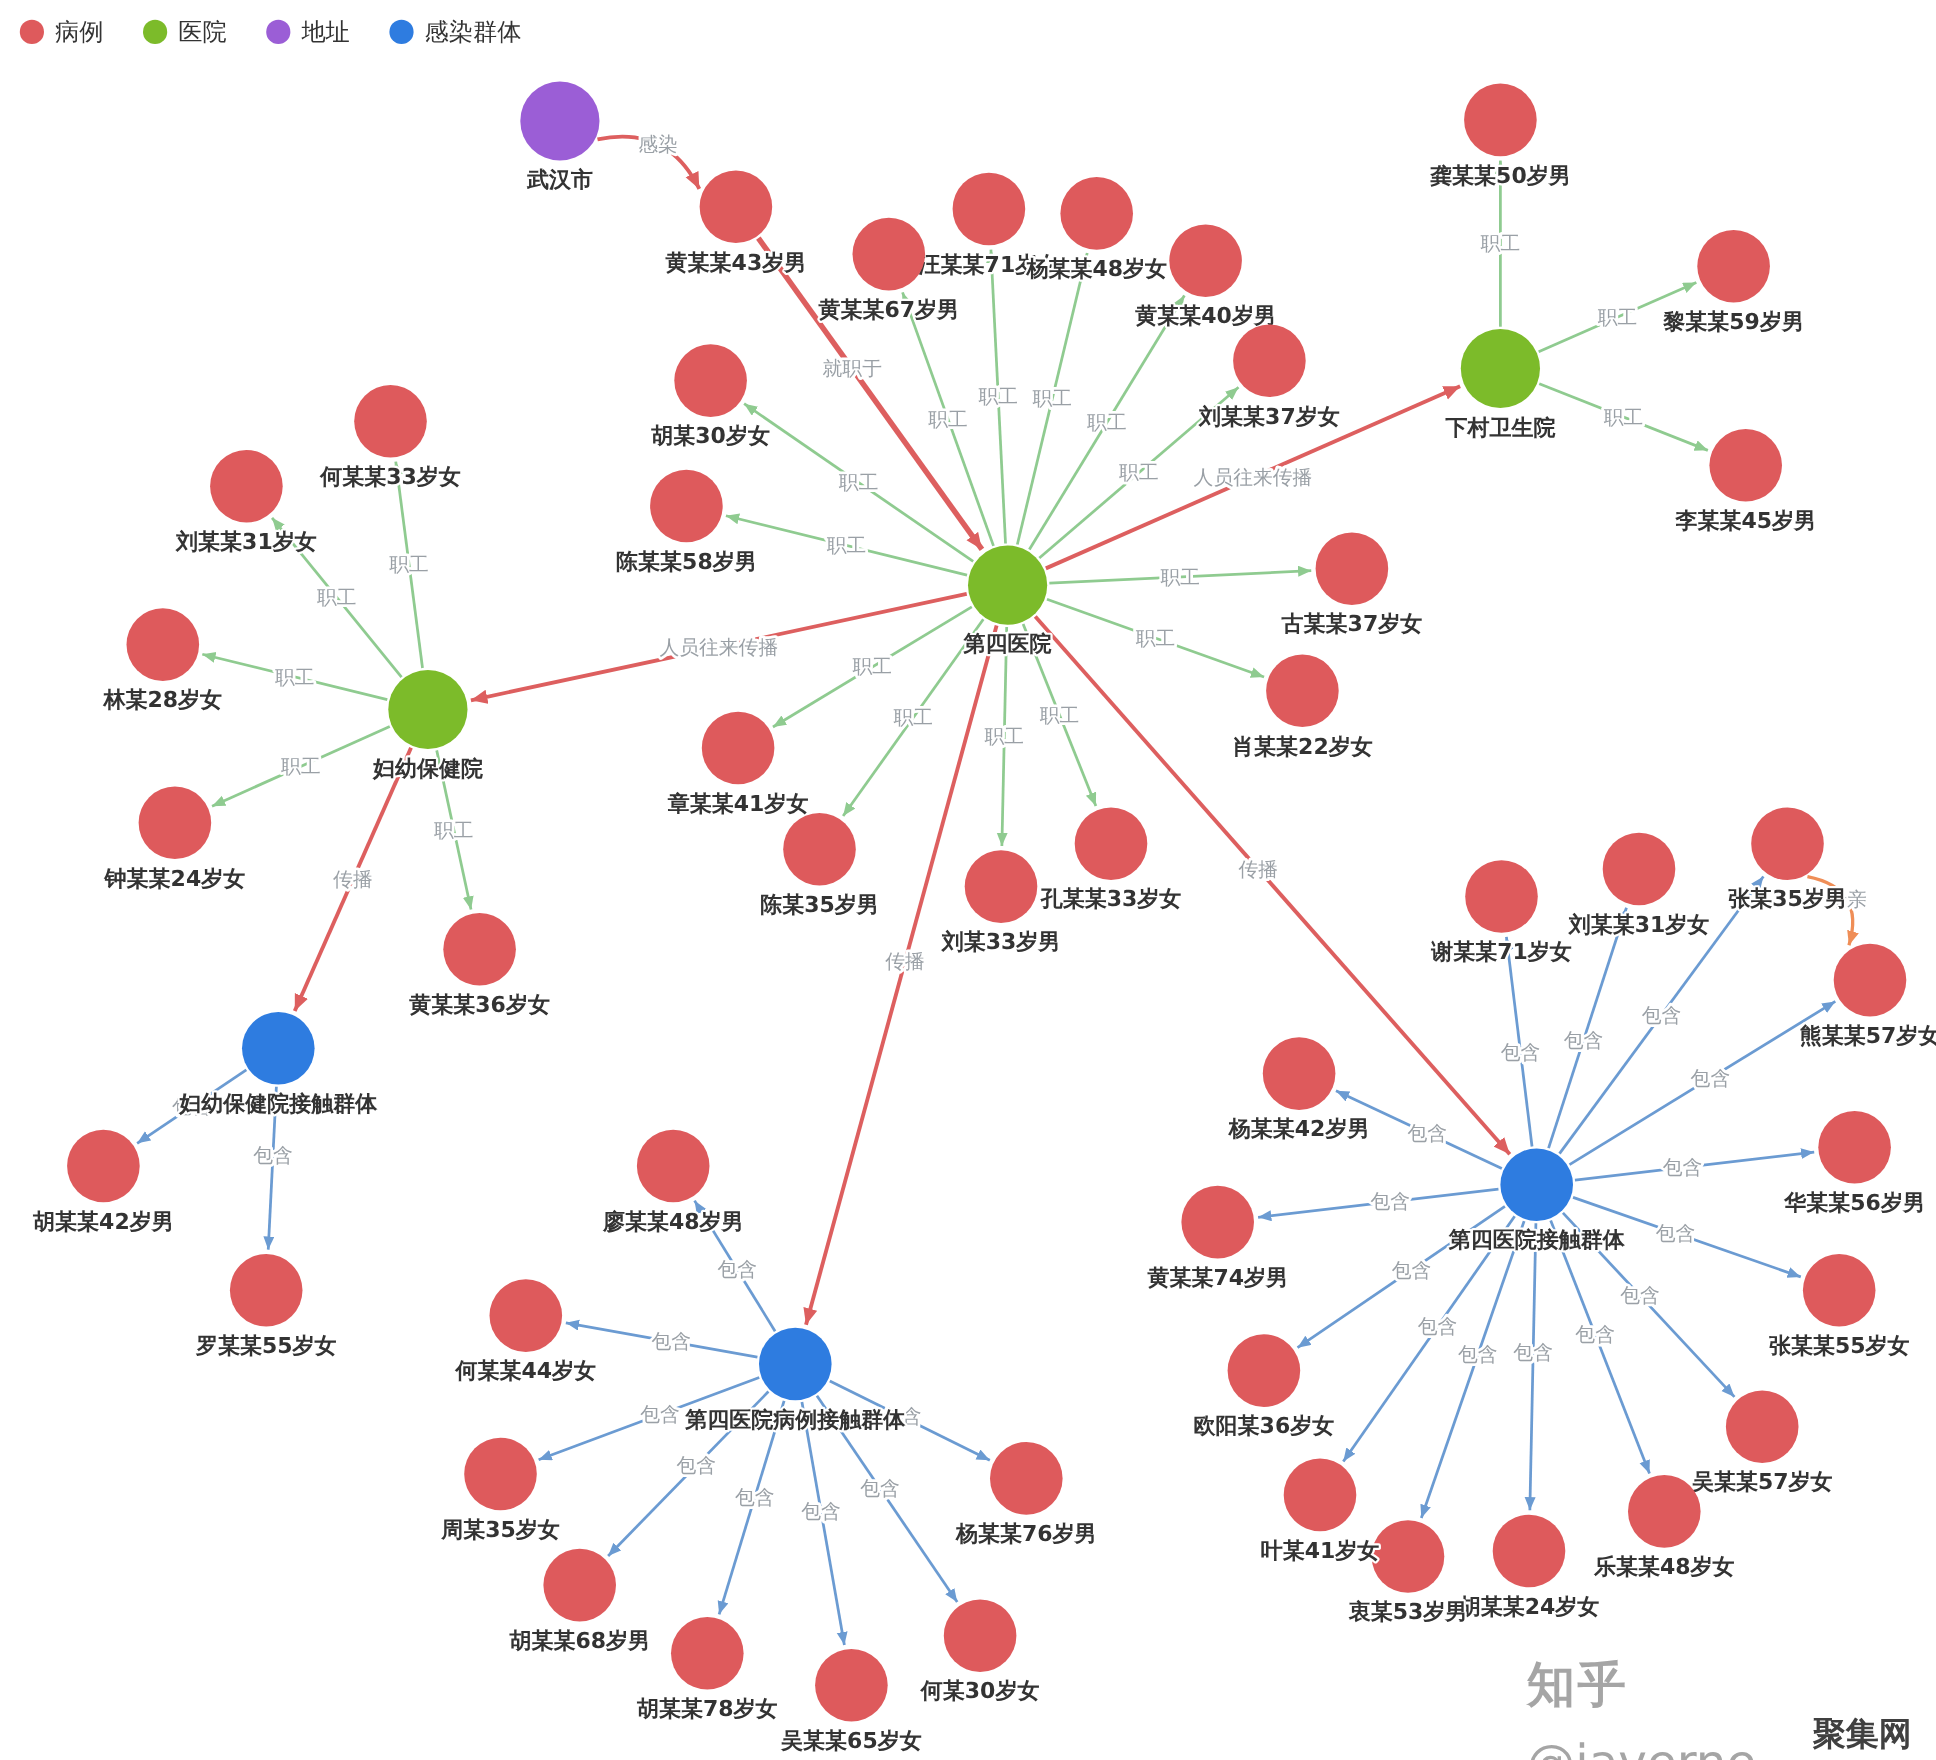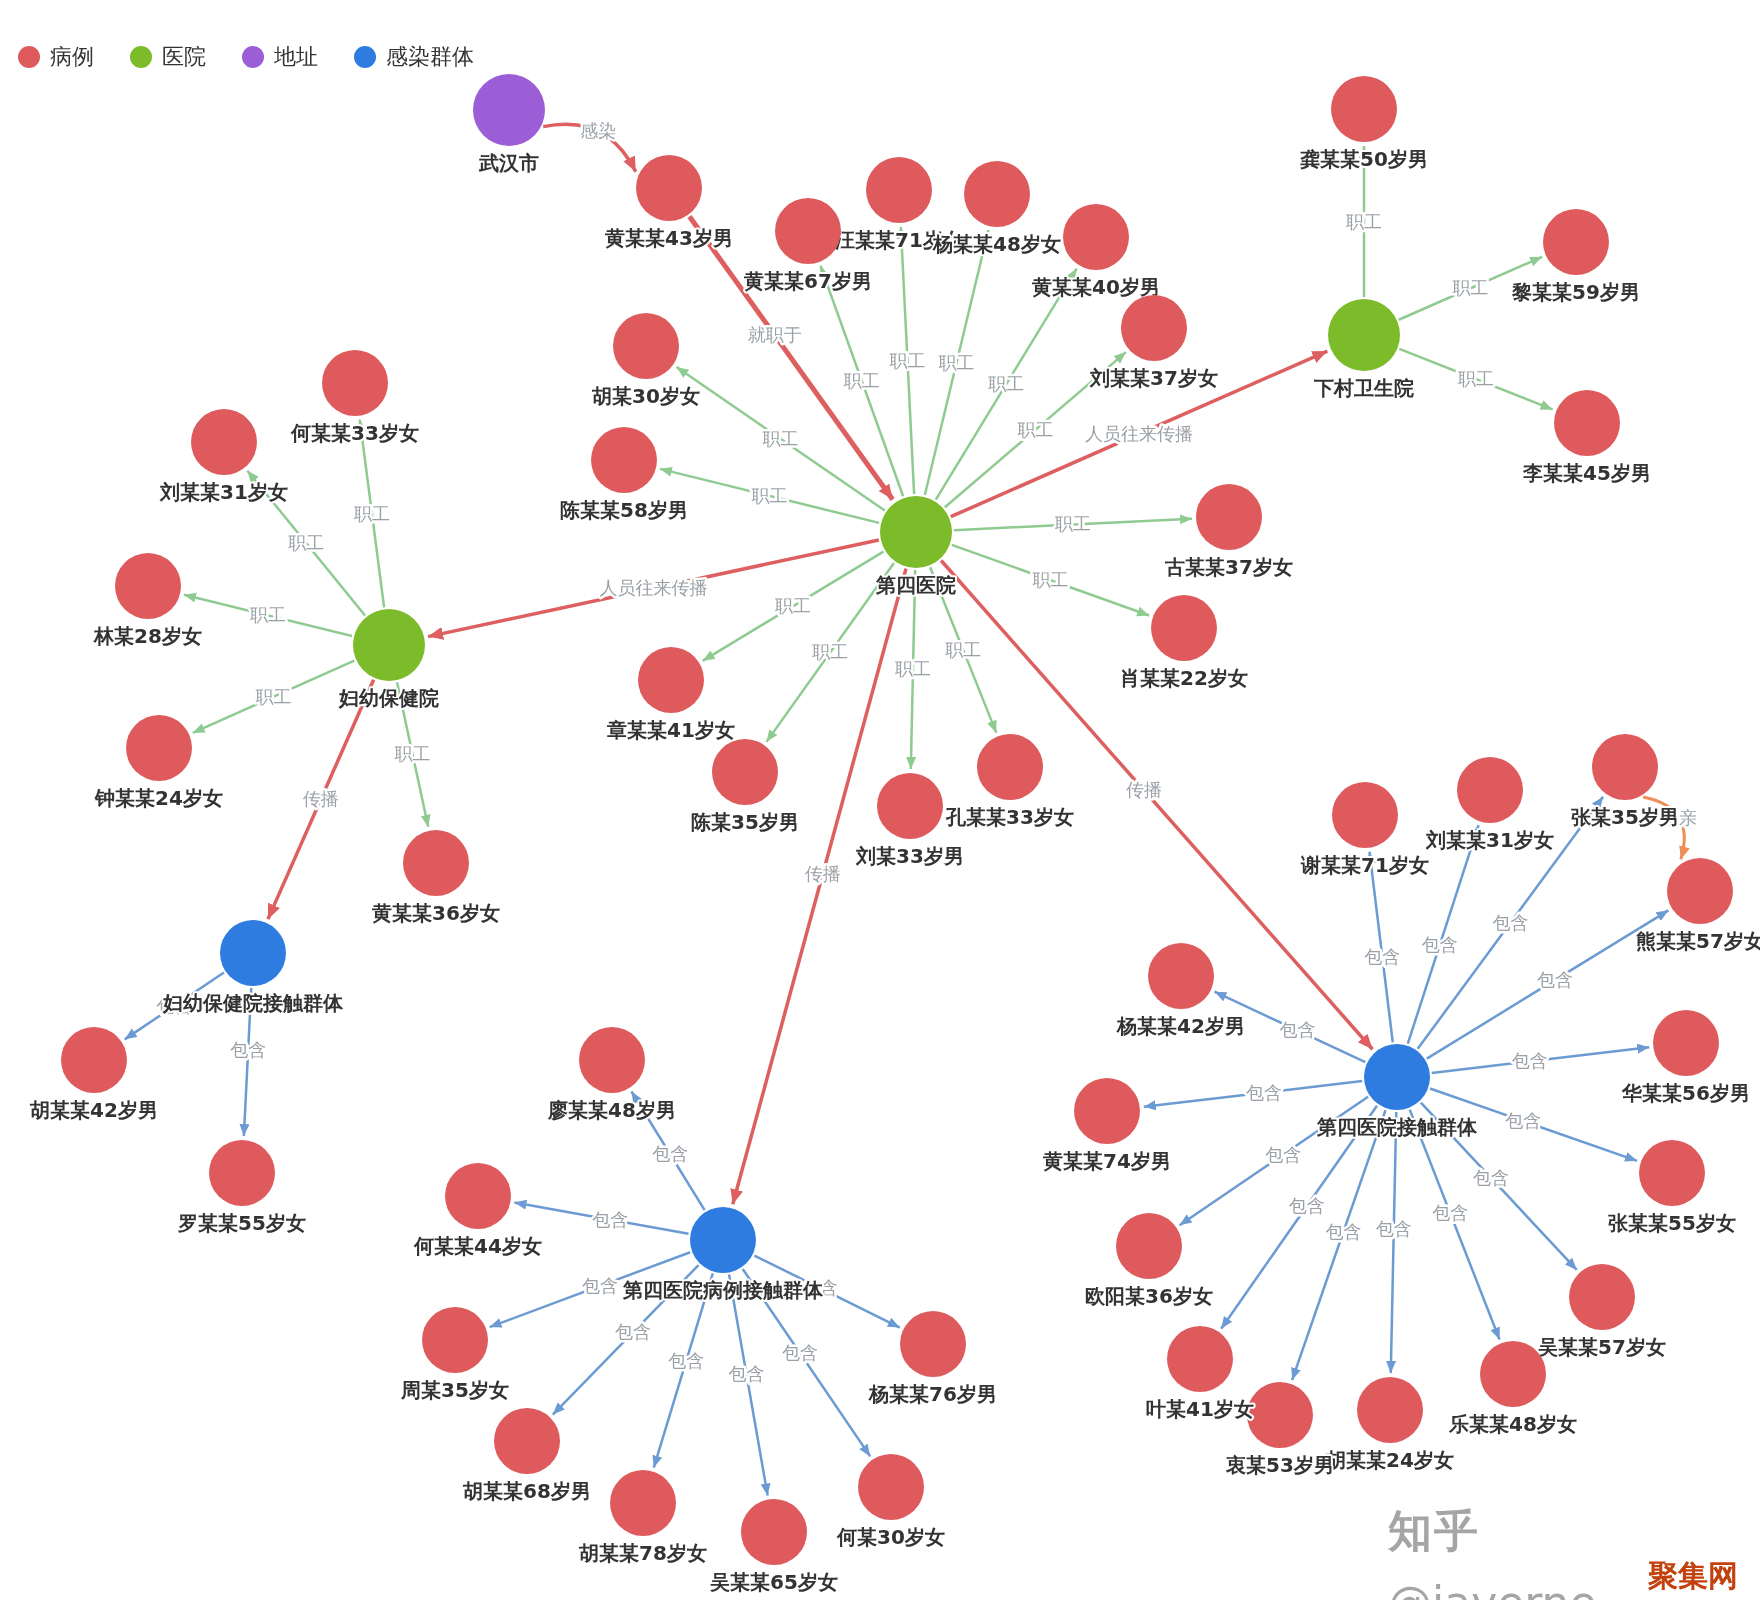--- a/index.html
+++ b/index.html
@@ -1,29 +1,29 @@
 <!DOCTYPE html>
 <html><head>
 <meta charset="utf-8">
 <style>
   html,body{margin:0;padding:0;background:#ffffff;}
   .stage{position:relative;width:1760px;height:1600px;background:#ffffff;overflow:hidden;
          font-family:"DejaVu Sans","Liberation Sans",sans-serif;}
-  #legend{position:absolute;top:14px;left:18px;display:flex;gap:36px;align-items:flex-start;z-index:5;margin-top:28px;}
+  #legend{position:absolute;top:14px;left:18px;display:flex;gap:36px;align-items:flex-start;z-index:5;}
   .legend-item{display:flex;align-items:center;gap:10px;font-size:22px;color:#333;}
   .legend-dot{width:22px;height:22px;border-radius:50%;display:inline-block;}
   #graph{position:absolute;left:0;top:0;}
   .node-label{font-size:20px;font-weight:600;fill:#333333;text-anchor:middle;
               paint-order:stroke;stroke:#ffffff;stroke-width:4px;stroke-linejoin:round;}
   .edge-label{font-size:18px;fill:#9aa0a6;text-anchor:middle;
               paint-order:stroke;stroke:#ffffff;stroke-width:5px;stroke-linejoin:round;}
   .wm{position:absolute;left:1388px;top:1502px;display:flex;gap:16px;align-items:baseline;
       color:rgba(155,155,155,.9);font-size:44px;z-index:5;flex-direction:column;}
   .wm .zh{font-weight:700;letter-spacing:2px;}
-  .site{position:absolute;left:1648px;top:1556px;font-size:30px;font-weight:700;color:#c2410c;z-index:5;}
+  .site{position:absolute;left:1648px;top:1556px;font-size:30px;font-weight:700;color:#404040;z-index:5;}
 </style>
 </head>
 <body>
 
 <div class="stage">
   <div id="legend">
       <div class="legend-item">
         <span class="legend-dot" style="background: rgb(222, 90, 92);"></span>
         <span>病例</span>
       </div>

